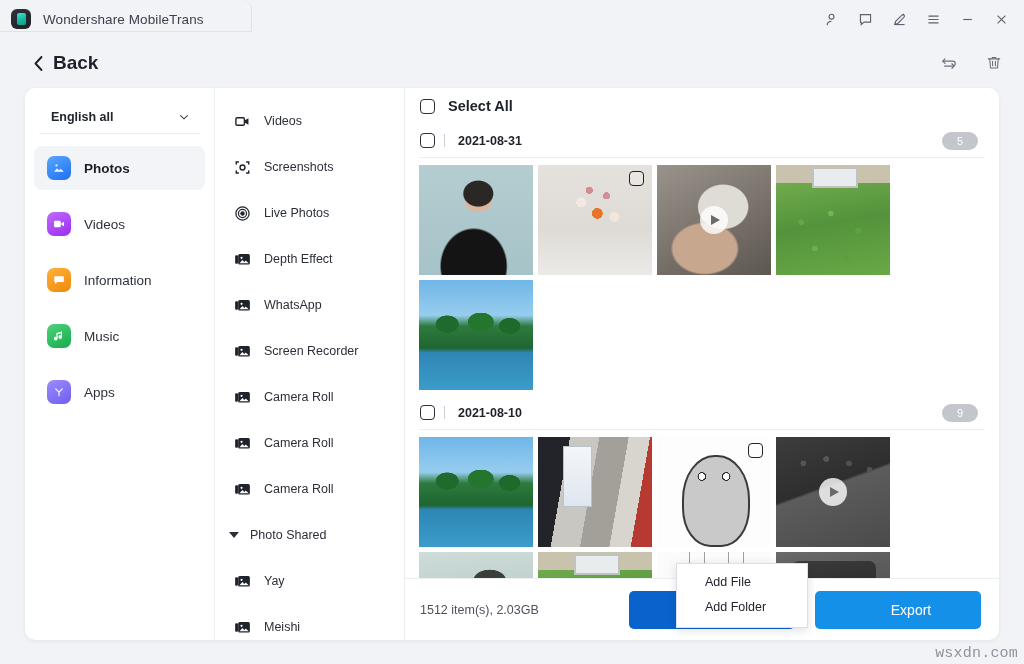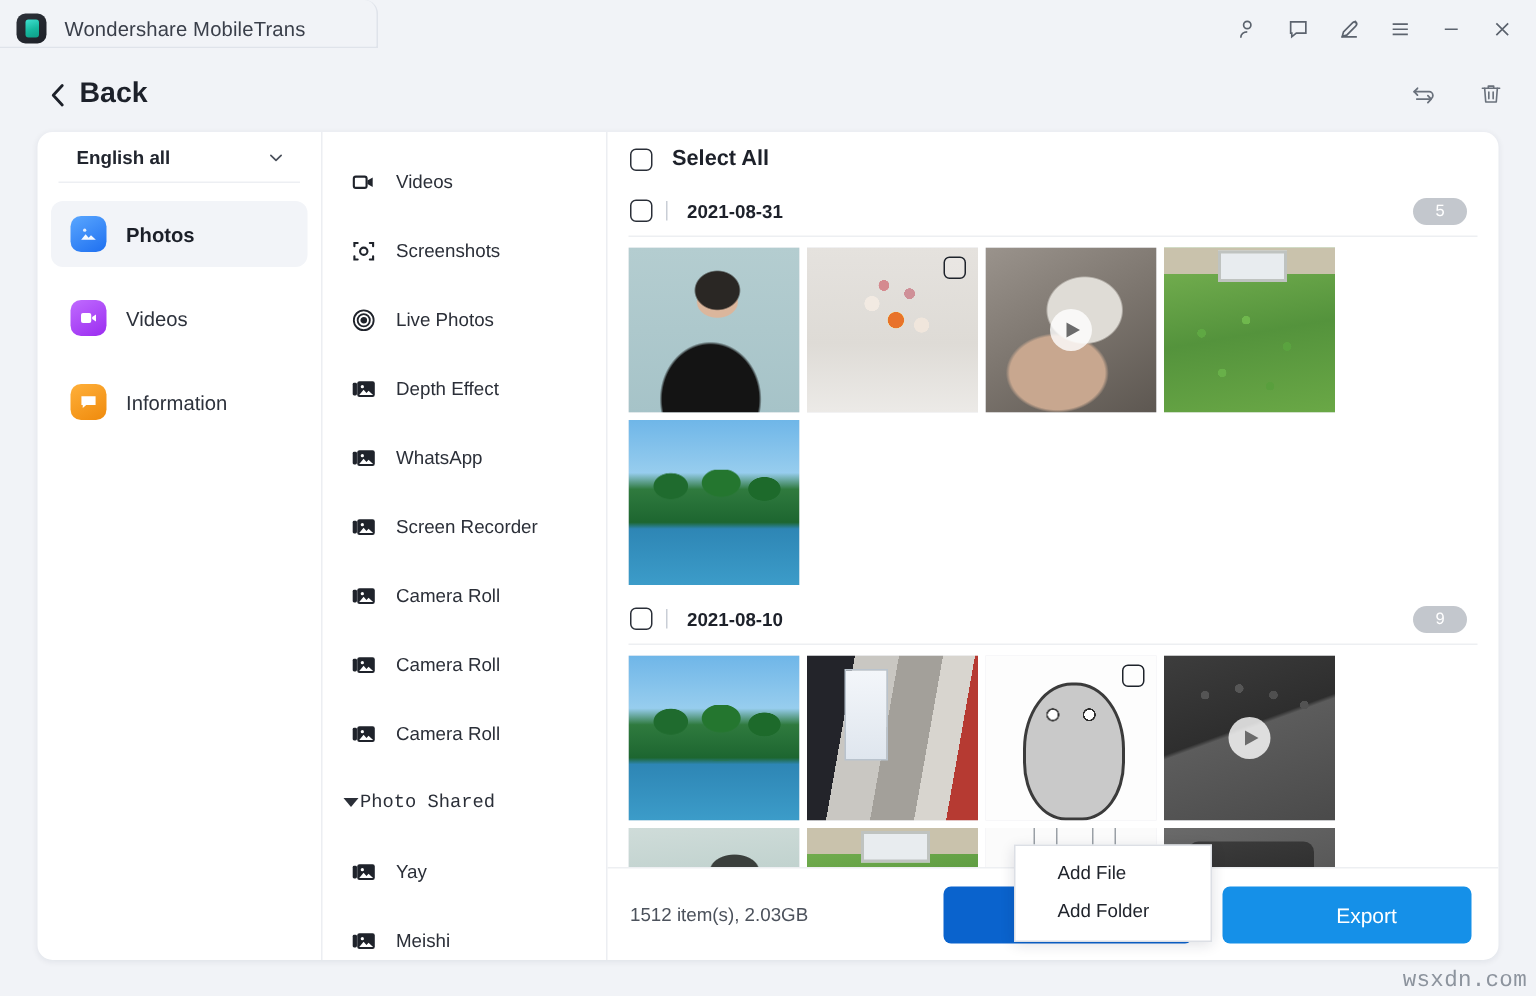--- a/index.html
+++ b/index.html
@@ -87,20 +87,21 @@
     border-radius: 10px;
     box-shadow: 0 1px 4px rgba(20,30,60,.07);
     display: flex;
     overflow: hidden;
   }
 
   
   .nav-col {
     width: 190px; flex: none;
     border-right: 1px solid #eceef2;
+    padding-top: 12px;
     position: relative;
   }
   .lang-select {
     margin: 0 14px 0 14px;
     height: 34px;
     display: flex; align-items: center; justify-content: space-between;
     padding: 0 10px 0 12px;
     border-bottom: 1px solid #edeff3;
     cursor: default;
   }
@@ -139,22 +140,22 @@
   .cat-item {
     height: 46px;
     display: flex; align-items: center; gap: 13px;
     padding-left: 19px;
     cursor: default;
   }
   .cat-ico { width: 17px; height: 17px; flex: none; color: #1f232b; }
   .cat-ico svg { display: block; }
   .cat-label { font-size: 12.5px; color: #2b2f38; }
   .cat-group {
-    height: 46px; display: flex; align-items: center; gap: 1px;
-    padding-left: 14px; cursor: default; font-family: Liberation Mono, monospace;
+    height: 46px; display: flex; align-items: center; gap: 11px;
+    padding-left: 14px; cursor: default;
   }
   .caret-down {
     width: 0; height: 0; flex: none;
     border-left: 5px solid transparent;
     border-right: 5px solid transparent;
     border-top: 6px solid #2b2f38;
   }
 
   
   .gal-col {
@@ -482,21 +483,37 @@
 
         <div class="nav-item">
           <span class="nav-icon ni-information">
             <svg width="14" height="14" viewBox="0 0 16 16" fill="#fff">
               <path d="M2.6 3.6h10.8v6.6H6.3L3.6 12.6v-2.4H2.6z"></path>
             </svg>
           </span>
           <span class="nav-label">Information</span>
         </div>
 
-
+        <div class="nav-item">
+          <span class="nav-icon ni-music">
+            <svg width="14" height="14" viewBox="0 0 16 16" fill="#fff">
+              <path d="M11.4 2.8v6.4a2.1 2.1 0 1 1-1.4-2V4.9L6.4 5.9v5.1a2.1 2.1 0 1 1-1.4-2V4.5z"></path>
+            </svg>
+          </span>
+          <span class="nav-label">Music</span>
+        </div>
+
+        <div class="nav-item">
+          <span class="nav-icon ni-apps">
+            <svg width="14" height="14" viewBox="0 0 16 16" fill="none" stroke="#fff" stroke-width="1.3" stroke-linecap="round" stroke-linejoin="round">
+              <path d="M4.2 4.4L8 8.2l3.8-3.8M8 8.2v4"></path>
+            </svg>
+          </span>
+          <span class="nav-label">Apps</span>
+        </div>
 
       </div>
     </div>
 
     <div class="cat-col">
 
       <div class="cat-item">
         <span class="cat-ico">
           <svg width="17" height="17" viewBox="0 0 18 18" fill="none" stroke="currentColor" stroke-width="1.5" stroke-linejoin="round">
             <rect x="2" y="5" width="9" height="8" rx="1.4"></rect>

